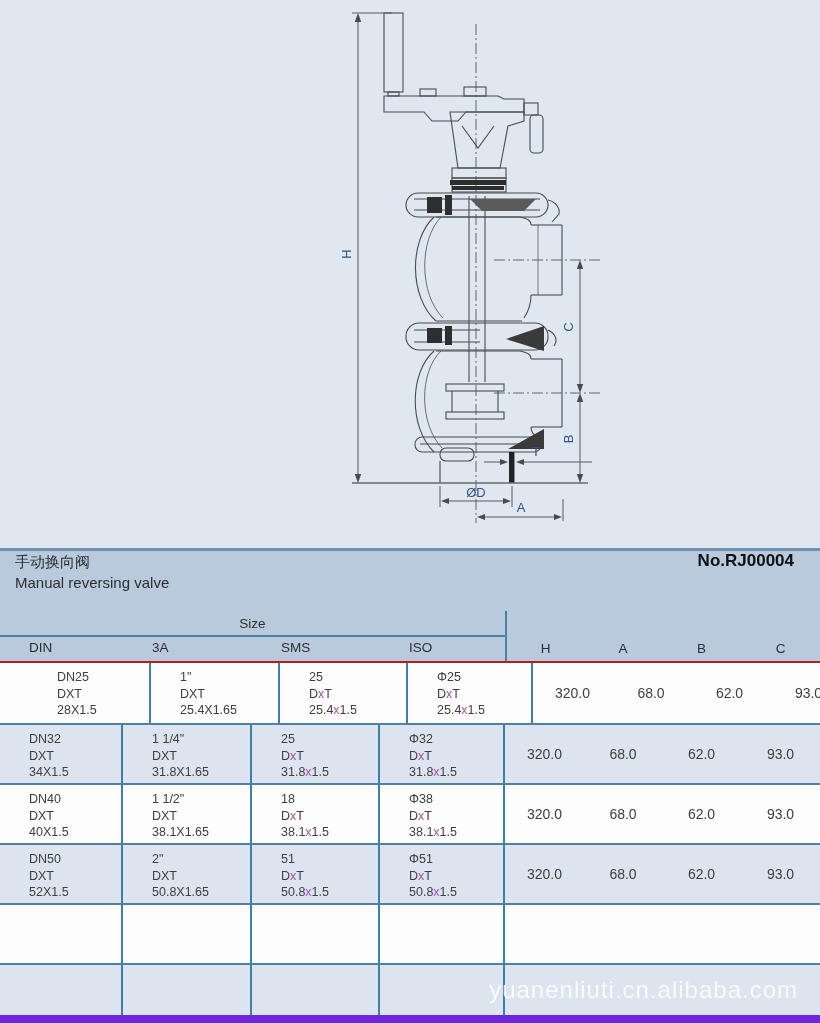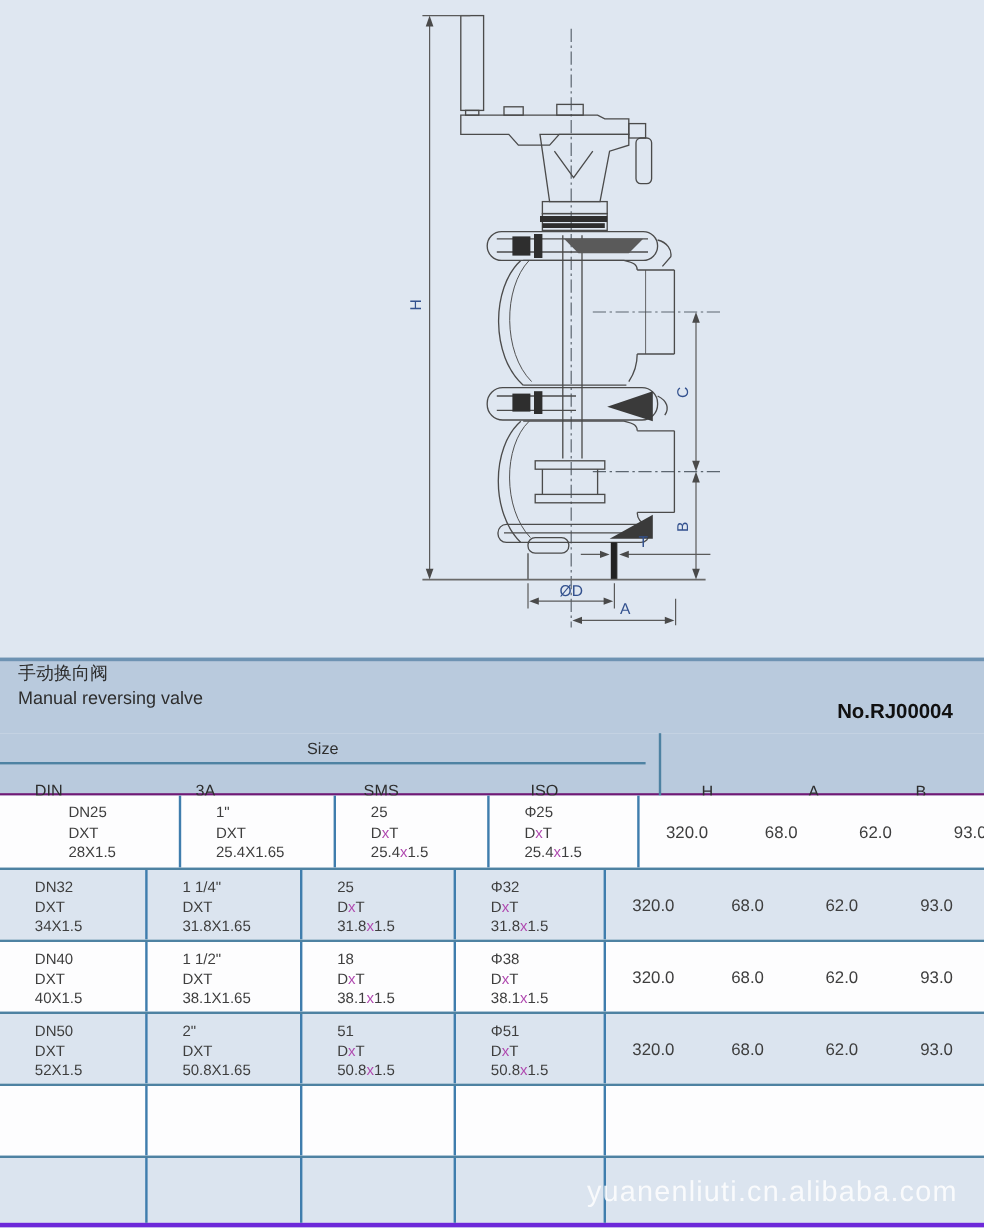--- a/index.html
+++ b/index.html
@@ -10,49 +10,48 @@
   
   .drawing { width:820px; height:548px; background:#dfe7f1; }
 
   
   .title-bar {
     height:63px; background:#b9cadd; border-top:3px solid #6e93b3;
     display:flex; justify-content:space-between; align-items:flex-start;
     padding:0 26px 0 15px;
   }
   .titles { font-size:15px; line-height:21px; color:#2e2e2e; }
-  .doc-no { font-weight:bold; font-size:17px; color:#101010;margin-top:32px; }
+  .doc-no { font-weight:bold; font-size:17px; color:#101010; }
 
   
   .thead {
-    height:52px; background:#b9cadd; border-bottom:2px solid #701a75;
+    height:52px; background:#b9cadd; border-bottom:2px solid #b91c1c;
     display:grid;
     grid-template-columns:123px 129px 128px 125px 79px 78px 79px 79px;
     grid-template-rows:26px 24px;
     color:#2e2e2e;
-    gap:11px;
   }
   .size-group {
     grid-column:1/5; grid-row:1; text-align:center; line-height:26px;
     font-size:13.5px; border-bottom:2px solid #4e82a2;
   }
   .sub { grid-row:2; padding-left:29px; font-size:13.5px; line-height:21px; }
   .dimh { grid-row:1/3; display:flex; align-items:flex-end; justify-content:center;
           padding-bottom:5px; font-size:13.5px; }
   .dimh.first { border-left:2px solid #4e82a2; }
 
   
   .trow {
     height:60px; display:grid; position:relative;
     grid-template-columns:123px 129px 128px 125px 79px 78px 79px 79px;
     background:#fdfdfe; border-top:2px solid #4e82a2;
   }
   .trow:first-child { border-top:none;padding-left:28px; }
   .trow.alt { background:#dbe4ef; }
-  .trow.last { border-bottom:4px solid #6d28d9;text-align:right; }
+  .trow.last { border-bottom:8px solid #6d28d9;text-align:right; }
   .size-cell {
     border-right:2px solid #3f7dad; padding:6px 4px 0 29px;
     font-size:12.5px; line-height:16.5px; color:#3e3e3e;
   }
   .dim-cell { display:flex; align-items:center; justify-content:center;
               font-size:14px; color:#3e3e3e; }
   .xa { color:#b04ab0; }
   .watermark {
     position:absolute; right:22px; bottom:11px; font-size:24px;
     color:rgba(255,255,255,0.82); letter-spacing:1px; white-space:nowrap;

